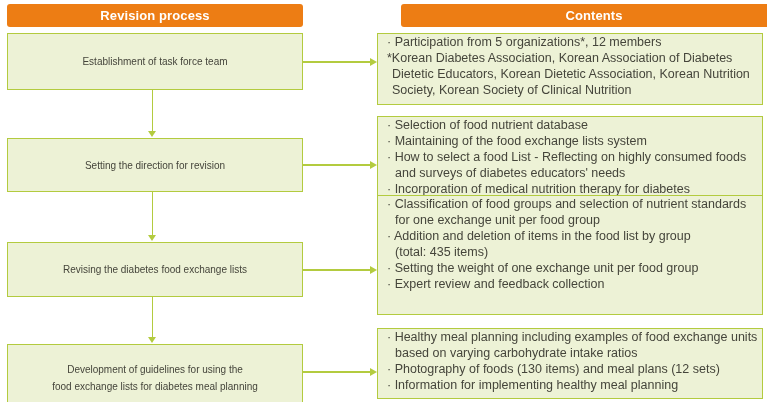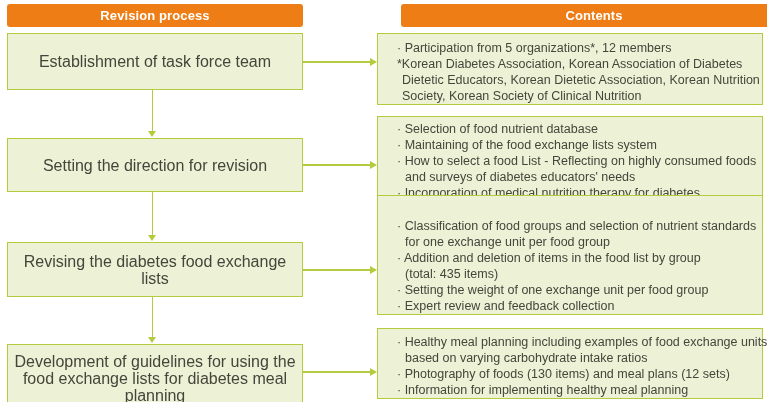--- a/index.html
+++ b/index.html
@@ -19,27 +19,27 @@
     position:absolute;top:4px;height:23px;background:var(--header-bg);
     color:var(--header-text);font-weight:bold;font-size:13px;border-radius:3px;
     display:flex;align-items:center;justify-content:center;letter-spacing:.1px;
   }
   .hdr-left{left:7px;width:296px;}
   .hdr-right{left:377px;width:386px;margin-left:24px;}
   .pbox{
     position:absolute;left:7px;width:296px;background:var(--box-fill);
     border:1.5px solid var(--line-green);box-sizing:border-box;
     display:flex;flex-direction:column;align-items:center;justify-content:center;
-    color:var(--text-color);font-size:16px;line-height:17px;text-align:center;
+    color:var(--text-color);font-size:10px;line-height:17px;text-align:center;
   }
   .p1{top:33px;height:57px}.p2{top:138px;height:54px}.p3{top:242px;height:55px}.p4{top:344px;height:68px}
   .cbox{
     position:absolute;left:377px;width:386px;background:var(--box-fill);
     border:1.5px solid var(--line-green);box-sizing:border-box;
-    display:flex;flex-direction:column;justify-content:flex-end;padding:0 19px;
+    display:flex;flex-direction:column;justify-content:flex-start;padding:0 9px;
     color:var(--text-color);font-size:12.5px;line-height:16px;
   }
   .c1{top:33px;height:72px}.c2{top:116px;height:86px}.c3{top:195px;height:120px}.c4{top:328px;height:71px}
   .ln{white-space:nowrap;}
   .ln.cb{padding-left:8px;}  
   .ln.cn{padding-left:5px;}  
   .varrow{position:absolute;left:151.5px;width:1.5px;background:var(--line-green);}
   .varrow::after{
     content:"";position:absolute;left:-3.25px;bottom:-6px;
     border-left:4px solid transparent;border-right:4px solid transparent;

